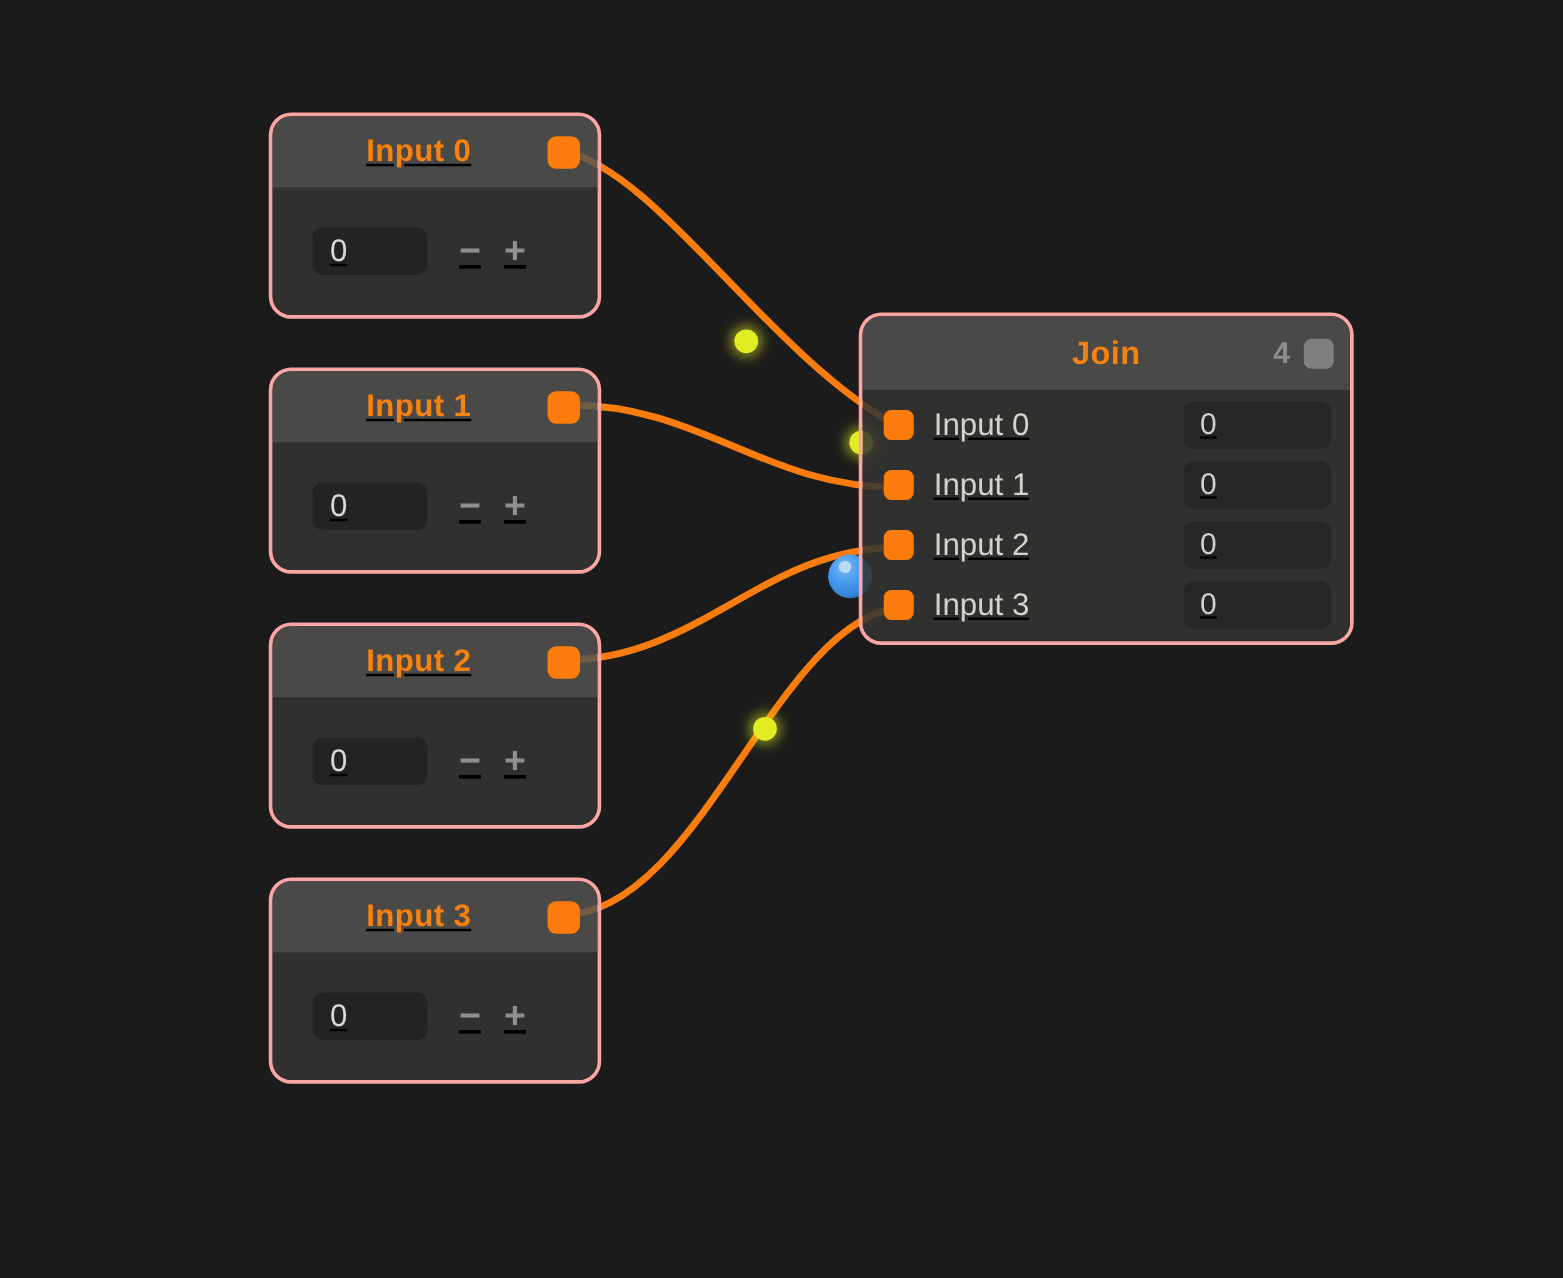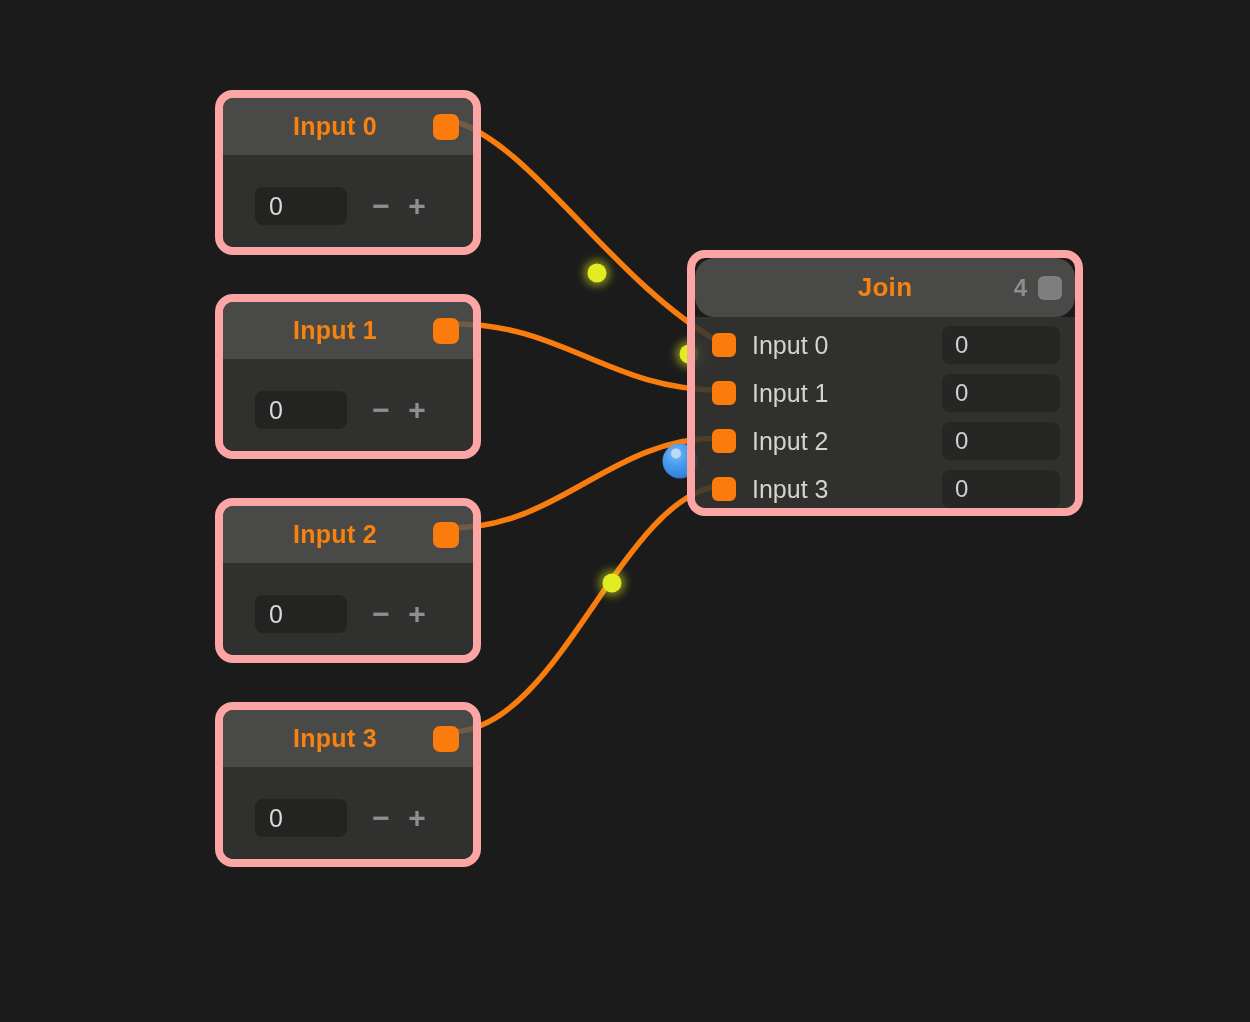--- a/index.html
+++ b/index.html
@@ -7,21 +7,21 @@
     width:1250px;height:1022px;position:relative;overflow:hidden;
     background:#1b1b1b;
     font-family:"Liberation Sans","DejaVu Sans",sans-serif;
   }
   
   svg.wire-layer{position:absolute;left:0;top:0;z-index:1;}
 
   
   .node{
     position:absolute;z-index:2;box-sizing:border-box;
-    border:8px solid #fca5a5;border-radius:18px;overflow:hidden;
+    border:3px solid #fca5a5;border-radius:18px;overflow:hidden;text-decoration:underline;
   }
   .hdr{
     height:57px;background:rgba(84,84,82,0.82);
     display:flex;align-items:center;padding:0 14px;position:relative;
   }
   .node-title{
     flex:1;text-align:center;color:#f8820f;font-weight:bold;font-size:25px;
     letter-spacing:0.3px;
   }
   .port{
@@ -43,21 +43,21 @@
   }
   .stepbtn{
     background:none;border:none;color:#8f8f8f;font-size:30px;font-weight:bold;
     width:36px;height:40px;line-height:36px;padding:0;cursor:pointer;
     font-family:inherit;
   }
   .stepbtn.dec{margin-left:16px;}
 
   
   .join{left:687px;top:250px;width:396px;height:266px;}
-  .join .hdr{height:59px;border-radius:20px;}
+  .join .hdr{height:59px;}
   .join .node-title{
     position:absolute;left:0;right:0;text-align:center;font-size:26px;
   }
   .hdr-right{
     position:absolute;right:13px;top:0;bottom:0;
     display:flex;align-items:center;gap:11px;
   }
   .count{color:#8d8d8d;font-weight:bold;font-size:24px;}
   .gray-port{width:24px;height:24px;border-radius:6px;background:#7e7e7e;}
   .rows{

